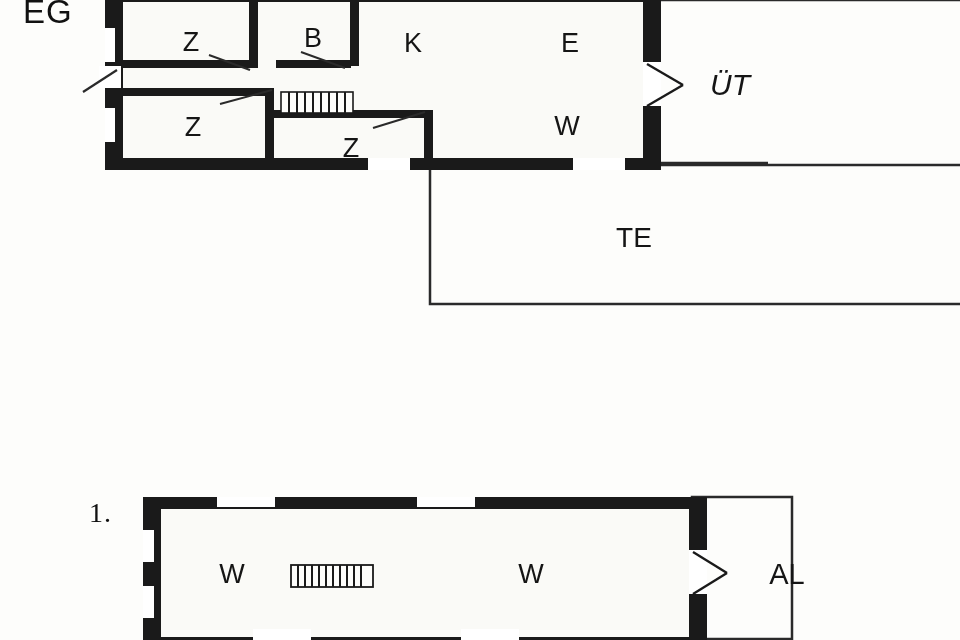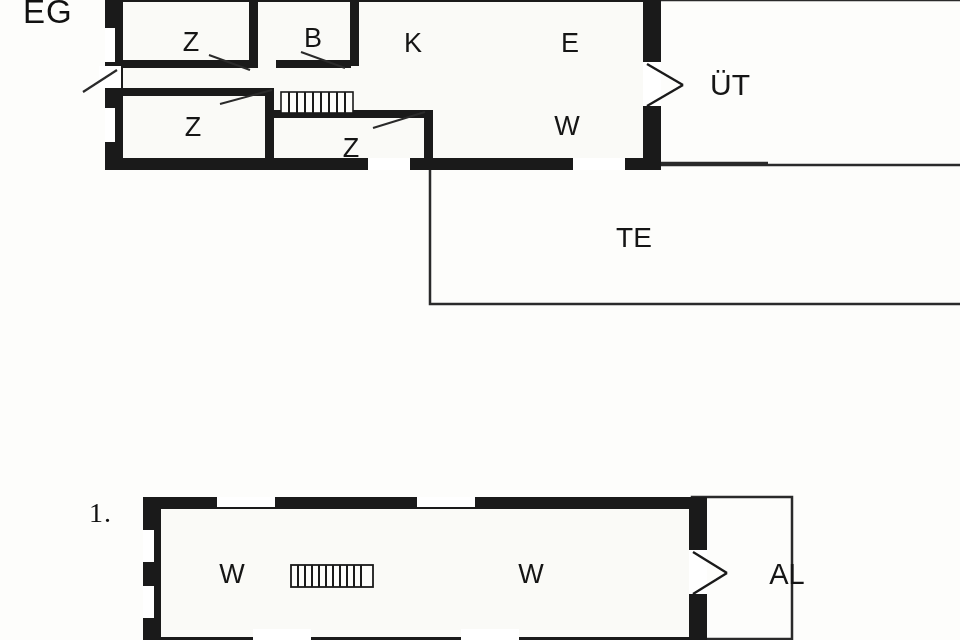--- a/index.html
+++ b/index.html
@@ -202,20 +202,20 @@
 
   <div class="floor-label" id="label-1">1.</div>
 
   <div class="room-label" style="left:178px; top:42px; font-size:27px;">Z</div>
   <div class="room-label" style="left:300px; top:38px; font-size:27px;">B</div>
   <div class="room-label" style="left:400px; top:43px; font-size:27px;">K</div>
   <div class="room-label" style="left:557px; top:43px; font-size:27px;">E</div>
   <div class="room-label" style="left:180px; top:127px; font-size:27px;">Z</div>
   <div class="room-label" style="left:338px; top:148px; font-size:27px;">Z</div>
   <div class="room-label" style="left:554px; top:126px; font-size:27px;">W</div>
-  <div class="room-label" style="left:717px; top:85px; font-size:30px;">ÜT</div>
+  <div class="room-label" style="left:717px; top:85px; font-size:30px;font-style:italic;">ÜT</div>
   <div class="room-label" style="left:621px; top:238px; font-size:28px;">TE</div>
 
   <div class="room-label" style="left:219px; top:574px; font-size:27px;">W</div>
   <div class="room-label" style="left:518px; top:574px; font-size:27px;">W</div>
   <div class="room-label" style="left:738px; top:574px; font-size:29px;margin-left:36px;">AL</div>
 
 </div>
 
 </body></html>

